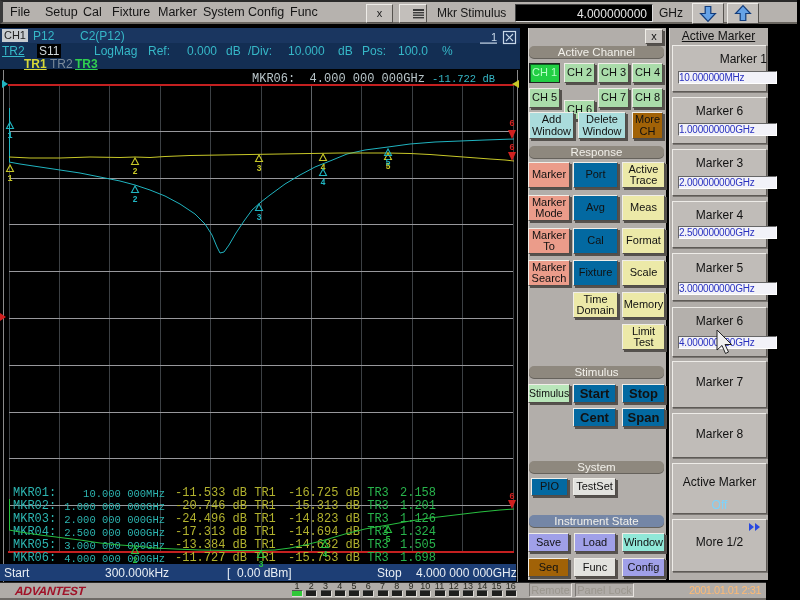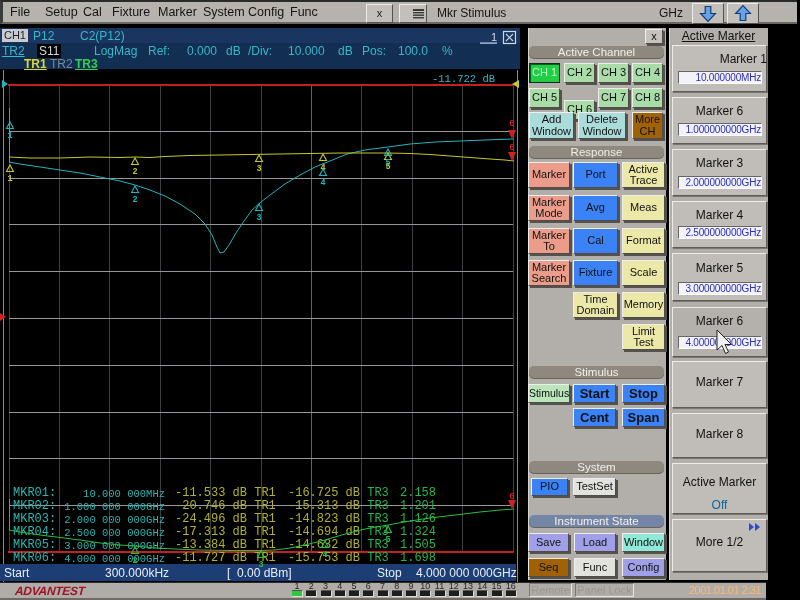--- a/index.html
+++ b/index.html
@@ -23,29 +23,29 @@
 .mrow{position:absolute;font-family:"Liberation Mono",monospace;font-size:12px;line-height:12px;white-space:pre}
 .fq{font-size:10.5px!important;letter-spacing:0}
 .tl{color:#2cb4b0}.yv{color:#b2b22e}.gv2{color:#28b44c}
 
 #sbar{left:0;top:564px;width:516px;height:17px;background:#1d3e75;color:#e8eef4;font-size:12px}
 #sbar span{position:absolute;top:2px;white-space:pre}
 
 #skp{left:528px;top:28px;width:138px;height:552px;background:#b2aeaa;border-left:1px solid #d8d4d0}
 .hdr{position:absolute;left:1px;width:136px;height:12px;background:#8e887e;color:#f2f0ea;font-size:11.5px;text-align:center;line-height:12px;border-radius:5px;box-shadow:0 1px 0 #66625c}
 .sk{position:absolute;font-size:11px;line-height:11.5px;color:#111;text-align:center;border-top:1px solid #f0eee8;border-left:1px solid #f0eee8;border-right:1px solid #504c48;border-bottom:1px solid #504c48;box-shadow:2px 2px 0 #55514d;display:flex;align-items:center;justify-content:center}
-.sal{background:#eb9c8a}.grn{background:#3b82f6}.yel{background:#ece9a8}
+.sal{background:#eb9c8a}.grn{background:#0369a1}.yel{background:#ece9a8}
 .chb{background:#aadcaa}.cya{background:#aadcdc}.mgr{background:#a16207}
 .pur{background:#a0a0e8}.wcy{background:#90e8d8}.wht{background:#e2e2de}
 .bold{font-weight:bold;font-size:13px}
 .on{background:#22cf44;color:#b6ffc6;border:1px solid #222;box-shadow:inset 1px 1px 0 #0a6020}
 
 #rp{left:669px;top:28px;width:99px;height:552px;background:#b2aeaa;border-left:1px solid #d8d4d0}
 .rb{position:absolute;left:3px;width:95px;background:#c0bcb8;border-top:1px solid #eeece8;border-left:1px solid #eeece8;border-right:1px solid #5e5a56;border-bottom:1px solid #5e5a56;box-shadow:1px 1px 0 #7a7672;font-size:12px;color:#1a1a1a;text-align:center}
-.vbox{position:absolute;left:9px;width:84px;height:13px;background:#f2f2f8;border:1px solid #666;border-bottom-color:#fff;border-right-color:#fff;color:#2830c0;font-size:10px;line-height:10px;letter-spacing:-0.2px;text-align:right;padding-top:1px}
+.vbox{position:absolute;left:9px;width:99px;height:13px;background:#f2f2f8;border:1px solid #666;border-bottom-color:#fff;border-right-color:#fff;color:#2830c0;font-size:10px;line-height:10px;letter-spacing:-0.2px;text-align:left;padding-top:1px}
 
 #bbar{left:0;top:582px;width:766px;height:18px;background:#b0aca8;border-top:1px solid #2a2a2a;border-bottom:2px solid #6e6a66}
 .sunk{position:absolute;border-top:1px solid #7a7672;border-left:1px solid #7a7672;border-bottom:1px solid #e8e4e0;border-right:1px solid #e8e4e0;color:#9a968e;font-size:11px;text-align:center}
 .cnum{position:absolute;top:0px;font-size:9px;color:#26261f;width:14px;text-align:center}
 .cbox{position:absolute;top:9px;width:11px;height:7px;background:#1e1e1e;border-right:1px solid #e0dcd8;border-bottom:1px solid #e0dcd8;border-top:1px solid #555}
 </style></head>
 <body>
 <div id="scr">
 
 <div class="abs" id="menubar"></div>
@@ -60,20 +60,21 @@
 <div class="tbtn" style="left:366px;top:4px;width:27px;height:19px;font-size:11px;line-height:17px">x</div>
 <div class="tbtn" style="left:399px;top:4px;width:28px;height:19px"><svg width="26" height="17">
         <g fill="#3a3a3a">
           <rect x="13" y="4" width="11" height="2"></rect>
           <rect x="13" y="7" width="11" height="1.4"></rect>
           <rect x="13" y="9.5" width="11" height="1.4"></rect>
           <rect x="13" y="12" width="11" height="1.4"></rect>
         </g>
       </svg></div>
 <span class="mi" style="left:437px;top:6px;font-size:12px">Mkr Stimulus</span>
+<div class="abs" id="mkin">4.000000000</div>
 <span class="mi" style="left:659px;top:6px;font-size:12px">GHz</span>
 <div class="tbtn" style="left:692px;top:3px;width:32px;height:21px"><svg width="30" height="19">
         <path d="M12.2 2.5 h5.6 v7 h4.6 l-7.4 7.8 -7.4 -7.8 h4.6 z" fill="#66a2e6" stroke="#123c7c" stroke-width="1.2"></path>
       </svg></div>
 <div class="tbtn" style="left:727px;top:3px;width:32px;height:21px"><svg width="30" height="19">
         <path d="M12.2 16.5 h5.6 v-7 h4.6 l-7.4 -7.8 -7.4 7.8 h4.6 z" fill="#66a2e6" stroke="#123c7c" stroke-width="1.2"></path>
       </svg></div>
 
 <div class="abs" id="win"></div>
 <div class="abs" id="whdr"></div>
@@ -96,20 +97,21 @@
     <span class="abs cyan" style="left:226px;top:44px;font-size:12px">dB</span>
     <span class="abs cyan" style="left:248px;top:44px;font-size:12px">/Div:</span>
     <span class="abs cyan" style="left:288px;top:44px;font-size:12px">10.000</span>
     <span class="abs cyan" style="left:338px;top:44px;font-size:12px">dB</span>
     <span class="abs cyan" style="left:362px;top:44px;font-size:12px">Pos:</span>
     <span class="abs cyan" style="left:398px;top:44px;font-size:12px">100.0</span>
     <span class="abs cyan" style="left:442px;top:44px;font-size:12px">%</span>
 <span class="abs" style="left:24px;top:57px;font-size:12px;color:#d8d838;text-decoration:underline;font-weight:bold">TR1</span>
 <span class="abs" style="left:50px;top:57px;font-size:12px;color:#7a8a9a">TR2</span>
 <span class="abs" style="left:75px;top:57px;font-size:12px;color:#30d050;text-decoration:underline;font-weight:bold">TR3</span>
+<span class="abs mrow" style="left:252px;top:73px;color:#b8c4c8">MKR06:  4.000 000 000GHz</span>
 <span class="abs mrow" style="left:432px;top:73px;color:#36b8c8;font-size:10.5px">-11.722 dB</span>
 
 <div class="abs" style="left:3px;top:70px;width:1px;height:512px;background:#8a8a8a"></div>
 <div class="abs" style="left:517px;top:70px;width:1px;height:512px;background:#8a8a8a"></div>
 
 <div id="grid">
       <div class="abs gv" style="left:9px;top:84px;height:468px"></div>
       <div class="abs gv" style="left:59px;top:84px;height:468px"></div>
       <div class="abs gv" style="left:109px;top:84px;height:468px"></div>
       <div class="abs gv" style="left:160px;top:84px;height:468px"></div>
@@ -295,21 +297,21 @@
     <div class="vbox" style="left:678px;top:282px">3.000000000GHz</div>
     <div class="rb" style="top:307px;height:50px;left:672px;background:#b4b0ac"></div>
     <span class="abs" style="left:672px;top:314px;width:95px;text-align:center;font-size:12px;color:#111">Marker 6</span>
     <div class="vbox" style="left:678px;top:336px">4.000000000GHz</div>
     <div class="rb" style="top:361px;height:47px;left:672px"></div>
     <span class="abs" style="left:672px;top:375px;width:95px;text-align:center;font-size:12px;color:#111">Marker 7</span>
     <div class="rb" style="top:413px;height:45px;left:672px"></div>
     <span class="abs" style="left:672px;top:427px;width:95px;text-align:center;font-size:12px;color:#111">Marker 8</span>
     <div class="rb" style="top:463px;height:51px;left:672px"></div>
     <span class="abs" style="left:672px;top:475px;width:95px;text-align:center;font-size:12px;color:#111">Active Marker</span>
-    <span class="abs" style="left:672px;top:498px;width:95px;text-align:center;font-size:12px;color:#0369a1">Off</span>
+    <span class="abs" style="left:672px;top:498px;width:95px;text-align:center;font-size:12px;color:#7dd3fc">Off</span>
     <div class="rb" style="top:519px;height:53px;left:672px"></div>
     <span class="abs" style="left:672px;top:535px;width:95px;text-align:center;font-size:12px;color:#111">More 1/2</span>
     <svg class="abs" style="left:748px;top:523px" width="14" height="9">
       <path d="M1 0 l5 4 -5 4 z M7 0 l5 4 -5 4 z" fill="#2848e0"></path>
     </svg>
   </div>
 
 <svg class="abs" style="left:716px;top:329px" width="20" height="28">
     <path d="M1 1 L1 21 L6 16.5 L9.5 24.5 L12.5 23 L9 15.5 L15.5 15.5 Z" fill="#f0f0f0" stroke="#222" stroke-width="1"></path>
   </svg>

